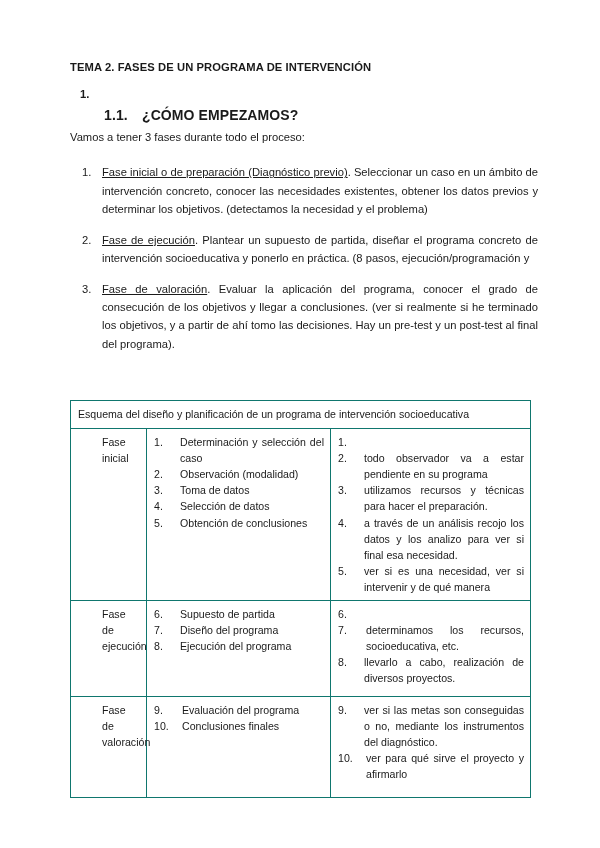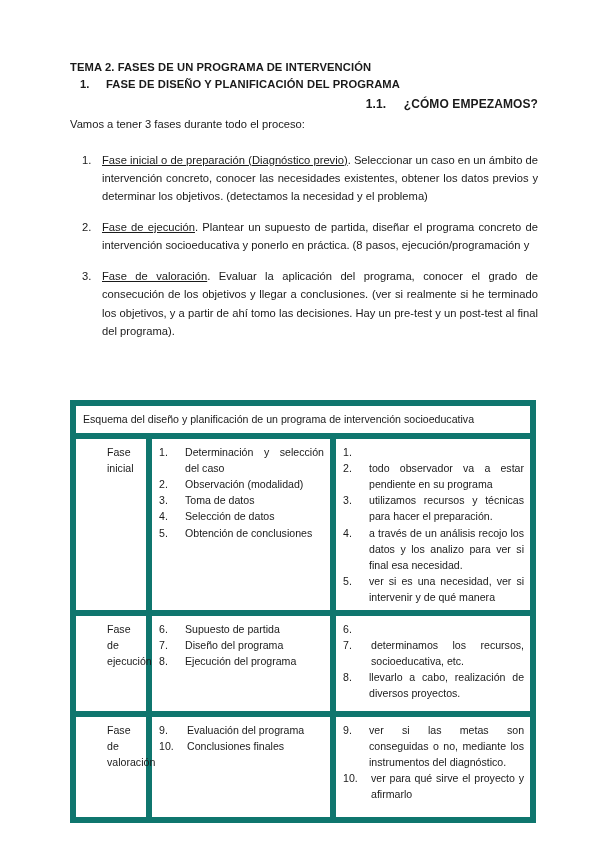--- a/index.html
+++ b/index.html
@@ -24,46 +24,45 @@
     background: #ffffff;
     overflow: hidden;
   }
 
   
   .h-title {
     font-size: 11.2px;
     font-weight: bold;
     letter-spacing: 0.1px;
     line-height: 1.42;
-    margin: 0 0 1px 0;
+    margin: 0 0 11px 0;
   }
   .h-level1 {
     font-size: 11.2px;
     font-weight: bold;
     letter-spacing: 0.1px;
     line-height: 1.42;
     margin: 0 0 3px 0;
     display: flex;
   }
   .h-level1 .num {
     display: inline-block;
     width: 36px;
     flex: 0 0 36px;
     padding-left: 10px;
     box-sizing: border-box;
   }
   .h-level2 {
-    font-size: 12px;
+    font-size: 14px;
     font-weight: bold;
     letter-spacing: 0.1px;
     line-height: 1.42;
     margin: 0 0 3px 0;
     display: flex;
     padding-left: 34px;
-    justify-content: flex-end;
   }
   .h-level2 .num {
     display: inline-block;
     width: 38px;
     flex: 0 0 38px;
   }
 
   .intro-line {
     font-size: 11.2px;
     line-height: 1.5;
@@ -101,21 +100,21 @@
   .schema-table {
     position: absolute;
     left: 70px;
     top: 400px;
     width: 460px;
     border-collapse: collapse;
     table-layout: fixed;
     font-size: 10.6px;
   }
   .schema-table td {
-    border: 6px solid #0f766e;
+    border: 1px solid #0f766e;
     vertical-align: top;
     padding: 5px 6px 5px 7px;
     line-height: 1.52;
   }
   .schema-table td.header-cell {
     padding: 5px 6px 6px 7px;
   }
   .col-phase  { width: 76px; }
   .col-steps  { width: 184px; }
   .col-notes  { width: 200px; }
@@ -167,21 +166,20 @@
 </style>
 </head>
 <body>
 
 <div class="page">
 
   <h1 class="h-title">TEMA 2. FASES DE UN PROGRAMA DE INTERVENCIÓN</h1>
 
   <div class="h-level1">
     <span class="num">1.</span>
-    <span>FASE DE DISEÑO Y PLANIFICACIÓN DEL PROGRAMA</span>
   </div>
 
   <div class="h-level2">
     <span class="num">1.1.</span>
     <span>¿CÓMO EMPEZAMOS?</span>
   </div>
 
   <p class="intro-line">Vamos a tener 3 fases durante todo el proceso:</p>
 
   <ol class="body-list">

